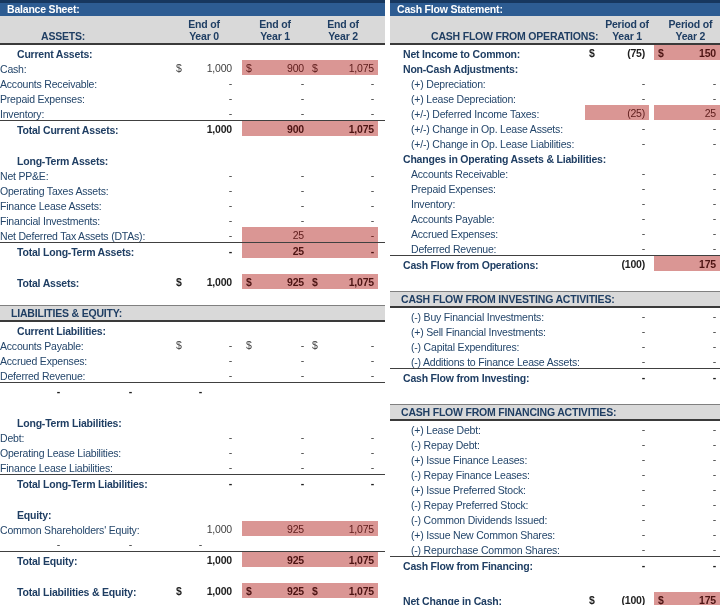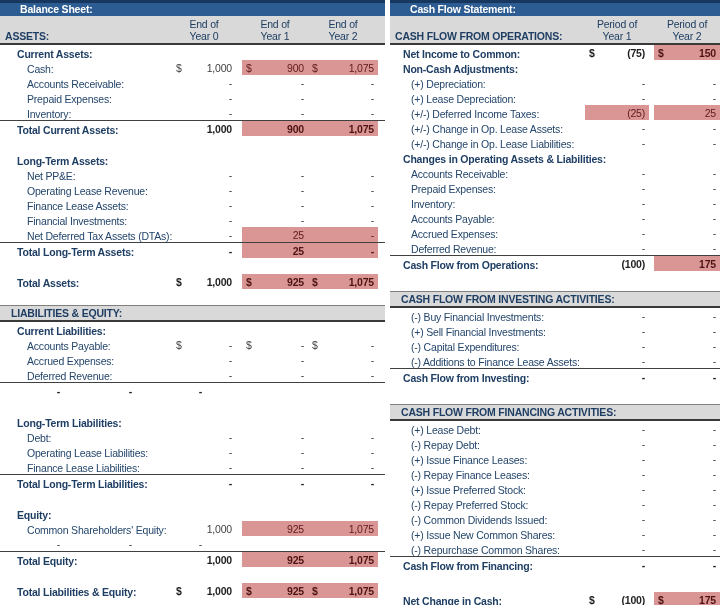--- a/index.html
+++ b/index.html
@@ -8,44 +8,44 @@
     font-family:"Liberation Sans",sans-serif;font-size:10.5px;
     letter-spacing:-0.2px;color:#222;
   }
   .sheet{display:flex;width:720px;}
   .table{box-sizing:border-box;}
   .bs{width:385px;margin-right:5px;}
   .cf{width:330px;}
 
   .titlebar{
     border-top:3px solid #17375E;background:#2D5C92;color:#fff;
-    font-weight:bold;height:13px;line-height:13px;padding-left:20px;font-size:10.5px;
+    font-weight:bold;height:13px;line-height:13px;padding-left:7px;font-size:10.5px;
   }
   .colhead{
     background:#D9D9D9;border-bottom:2px solid #3a3a3a;
     display:flex;align-items:flex-end;height:26px;padding-bottom:1px;box-sizing:content-box;
   }
   .bs .colhead,.bs .row{padding-right:7px;}
-  .ch-label{flex:1;font-weight:bold;color:#1F3E63;padding-left:5px;white-space:nowrap;}
-  .ch-col{text-align:center;font-weight:normal;color:#1F3E63;line-height:12px;}
+  .ch-label{flex:1;font-weight:bold;color:#1F3E63;padding-left:5px;white-space:nowrap;margin-left:36px;}
+  .ch-col{text-align:center;font-weight:bold;color:#1F3E63;line-height:12px;}
 
   .row{display:flex;align-items:flex-end;height:15px;}
   .rule{border-bottom:1px solid #404040;}
   .bar{
     height:14px;line-height:14px;background:#D9D9D9;
     border-top:1px solid #808080;border-bottom:2px solid #3a3a3a;
     font-weight:bold;color:#1F3E63;padding-left:11px;
   }
   .blank{height:16px;}
   .cf .blank{height:20px;}
 
   .label{flex:1;color:#24466B;white-space:nowrap;overflow:hidden;}
   .section .label,.total .label{font-weight:bold;color:#1F3E63;}
   .bs .section .label,.bs .total .label{padding-left:17px;}
-  .bs .item .label{padding-left:27px;}
+  .bs .item .label{}
   .cf .section .label,.cf .total .label{padding-left:13px;margin-top:46px;}
   .cf .item .label{padding-left:21px;}
 
   .cell{
     display:flex;justify-content:space-between;align-items:center;
     height:100%;padding:0 4px;box-sizing:border-box;flex-shrink:0;
   }
   .bs .c0{width:64px;}
   .bs .c1{width:66px;margin-left:6px;}
   .bs .c2{width:70px;}
@@ -171,21 +171,21 @@
         <div class="cell c1">
           <span class="cur"></span>
           <span class="val">-</span>
         </div>
         <div class="cell c2">
           <span class="cur"></span>
           <span class="val">-</span>
         </div>
       </div>
       <div class="row item">
-        <span class="label">Operating Lease Revenue:</span>
+        <span class="label">Operating Taxes Assets:</span>
         <div class="cell c0">
           <span class="cur"></span>
           <span class="val">-</span>
         </div>
         <div class="cell c1">
           <span class="cur"></span>
           <span class="val">-</span>
         </div>
         <div class="cell c2">
           <span class="cur"></span>

